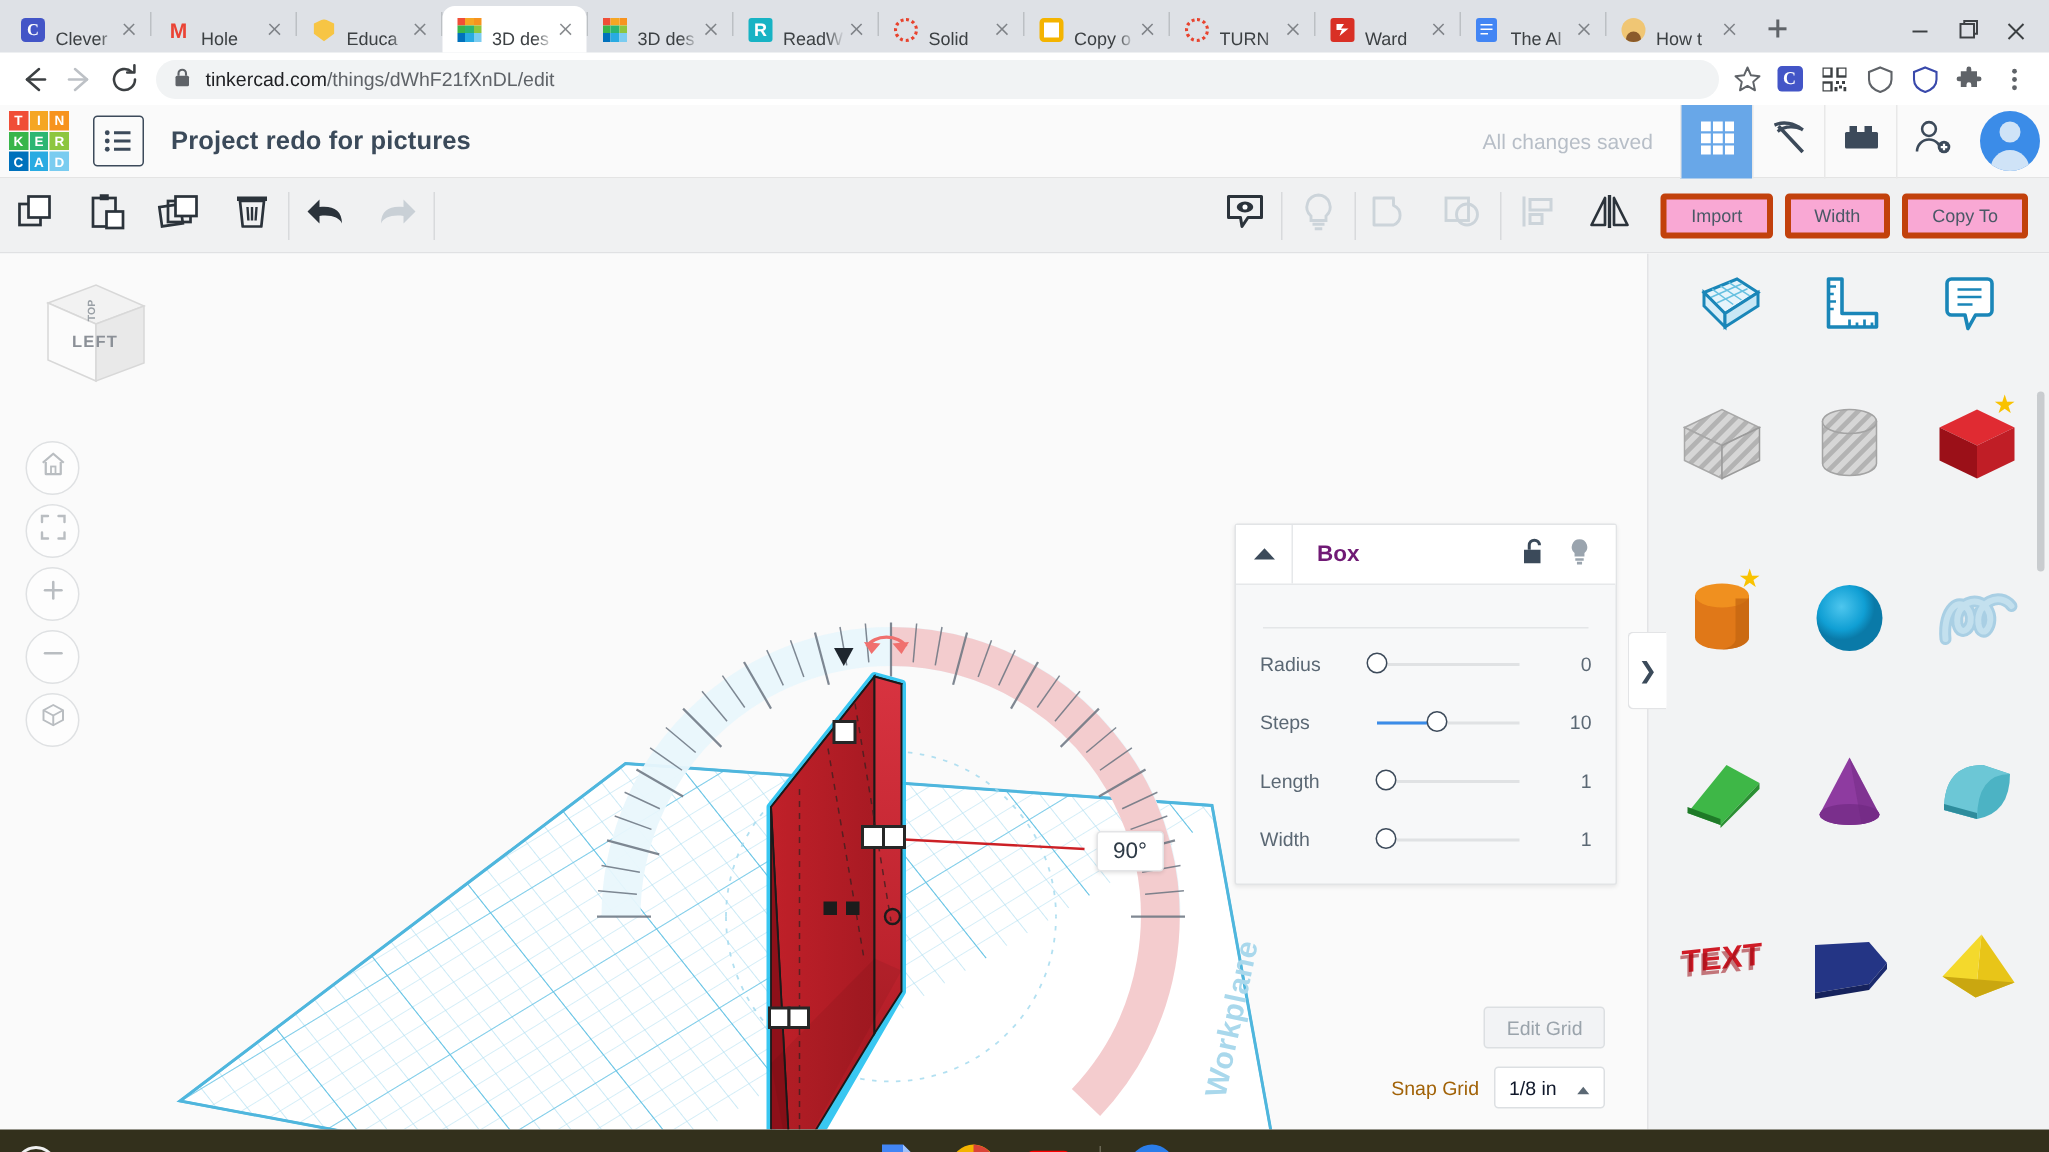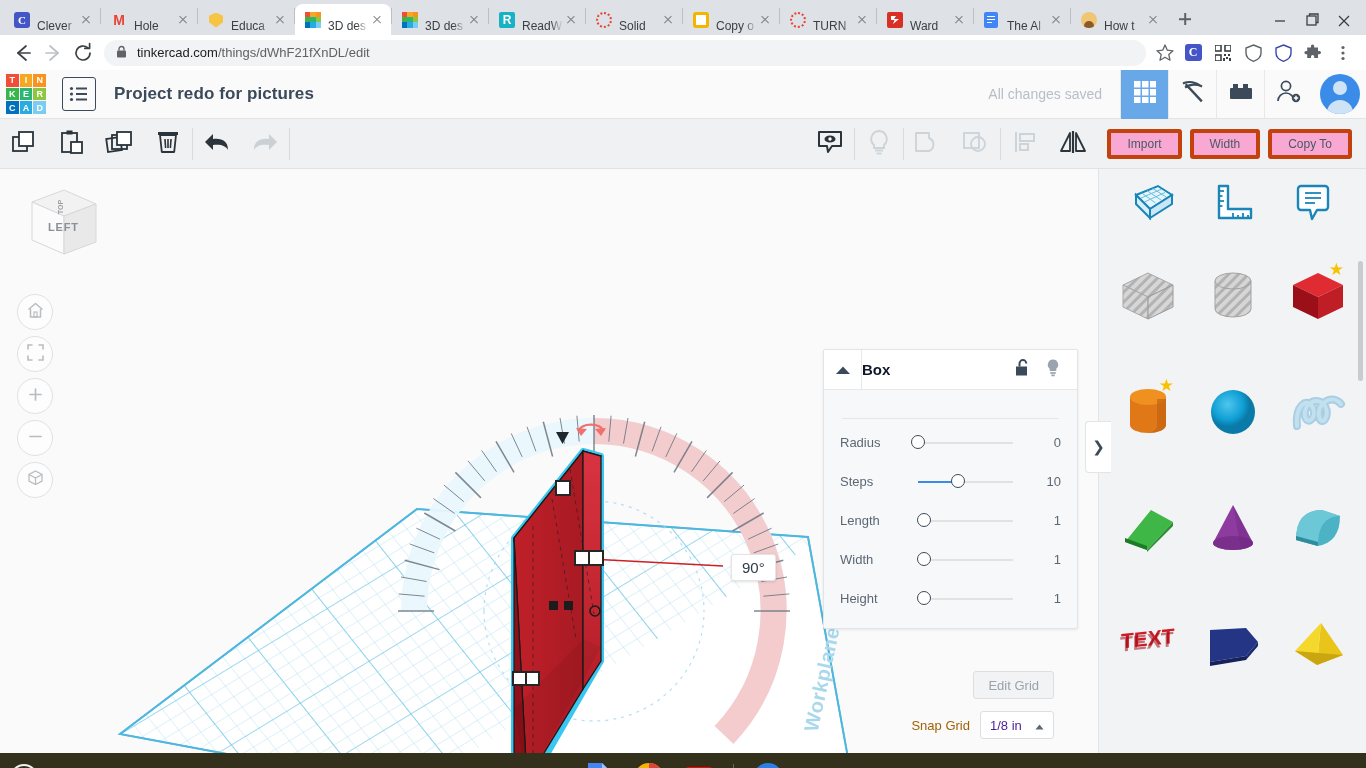--- a/index.html
+++ b/index.html
@@ -125,21 +125,21 @@
 
   
   .inspector {
     position:absolute; left:823px; top:180px; width:255px;
     background:#f7f8f9; border:1px solid #e2e4e6; border-radius:2px;
     box-shadow:0 1px 3px rgba(0,0,0,.08);
   }
   .insp-head { height:40px; background:#fff; border-bottom:1px solid #e6e8ea; display:flex; align-items:center;}
   .insp-collapse { width:38px;height:39px;display:flex;align-items:center;justify-content:center;
      border-right:1px solid #e6e8ea;}
-  .insp-title { font-size:15px; font-weight:bold; color:#0f172a; }
+  .insp-title { font-size:15px; font-weight:bold; color:#701a75; margin-left:16px;}
   .insp-head-icons { margin-left:auto; display:flex; gap:14px; padding-right:16px;}
   .insp-body { padding:14px 0 10px; }
   .swatch-row { display:flex; justify-content:center; gap:58px; padding:8px 0 6px;}
   .swatch-item { text-align:center; }
   .swatch {
     width:46px;height:46px;border-radius:50%; margin:0 auto;
   }
   .swatch.solid { background:#e8222e; box-shadow:0 0 0 3px #fff, 0 0 0 5px #3b8ce8; }
   .swatch.hole {
     background: repeating-linear-gradient(45deg,#b5b5b5 0 4px,#cfcfcf 4px 8px);
@@ -151,27 +151,27 @@
   .prop-name { width:72px; font-size:13px; color:#5b6874;}
   .slider { position:relative; width:95px; height:20px; margin-left:6px;}
   .slider .track { position:absolute; left:0; top:9px; width:100%; height:2px; background:#e0e2e4;}
   .slider .fill { position:absolute; left:0; top:9px; height:2px; background:#3b8ce8;}
   .slider .tickmark { position:absolute; top:8px; width:2px;height:4px;background:#b9c0c6;}
   .slider .knob { position:absolute; top:2px; width:14px;height:14px;border-radius:50%;
      background:#fff;border:1.6px solid #3c4a5a; transform:translateX(-7px);}
   .prop-val { margin-left:auto; font-size:13px; color:#5b6874; min-width:20px; text-align:right;}
 
   
-  .grid-ctrls { position:absolute; right:312px; bottom:14px; text-align:right; }
+  .grid-ctrls { position:absolute; right:296px; bottom:14px; text-align:right; }
   .edit-grid { height:28px;padding:0 14px;border:1px solid #dcdfe2;background:#f2f3f5;
      border-radius:3px;font-size:13px;color:#9aa3ab;display:inline-flex;align-items:center;}
   .snap-row { display:flex; align-items:center; gap:10px; margin-top:12px; justify-content:flex-end;}
   .snap-label { font-size:13px; color:#a16207;}
   .snap-sel { height:28px;min-width:74px;border:1px solid #dcdfe2;background:#fff;border-radius:3px;
-     display:flex;align-items:center;justify-content:space-between;padding:0 9px;font-size:13px;color:#4c1d95;}
+     display:flex;align-items:center;justify-content:space-between;padding:0 9px;font-size:13px;color:#0f172a;}
 
   
   .library { position:absolute; right:0; top:0; width:268px; height:584px;
      background:#f2f3f4; border-left:1px solid #e3e4e6; }
   .lib-tools { height:72px; display:flex; align-items:center; justify-content:space-around; padding:0 14px;}
   .lib-select { margin:6px 14px 0; height:40px; background:#fff; border:1px solid #dfe1e3;
      border-radius:3px; display:flex; align-items:center; justify-content:space-between;
      padding:0 12px; font-size:14px; color:#3b4a5a;}
   .lib-grid { margin-top:14px; display:grid; grid-template-columns:repeat(3,1fr);
      row-gap:34px; padding:10px 6px 0; height:440px; overflow:hidden; position:relative;}
@@ -849,29 +849,20 @@
             <span class="prop-name">Length</span>
             <span class="slider">
               <span class="track"></span>
               <span class="tickmark" style="left:0"></span>
               <span class="knob" style="left:6%"></span>
             </span>
             <span class="prop-val">1</span>
           </div>
           <div class="prop-row">
             <span class="prop-name">Width</span>
-            <span class="slider">
-              <span class="track"></span>
-              <span class="tickmark" style="left:0"></span>
-              <span class="knob" style="left:6%"></span>
-            </span>
-            <span class="prop-val">1</span>
-          </div>
-          <div class="prop-row">
-            <span class="prop-name">Height</span>
             <span class="slider">
               <span class="track"></span>
               <span class="tickmark" style="left:0"></span>
               <span class="knob" style="left:6%"></span>
             </span>
             <span class="prop-val">1</span>
           </div>
         </div>
     </div>
   </div>

